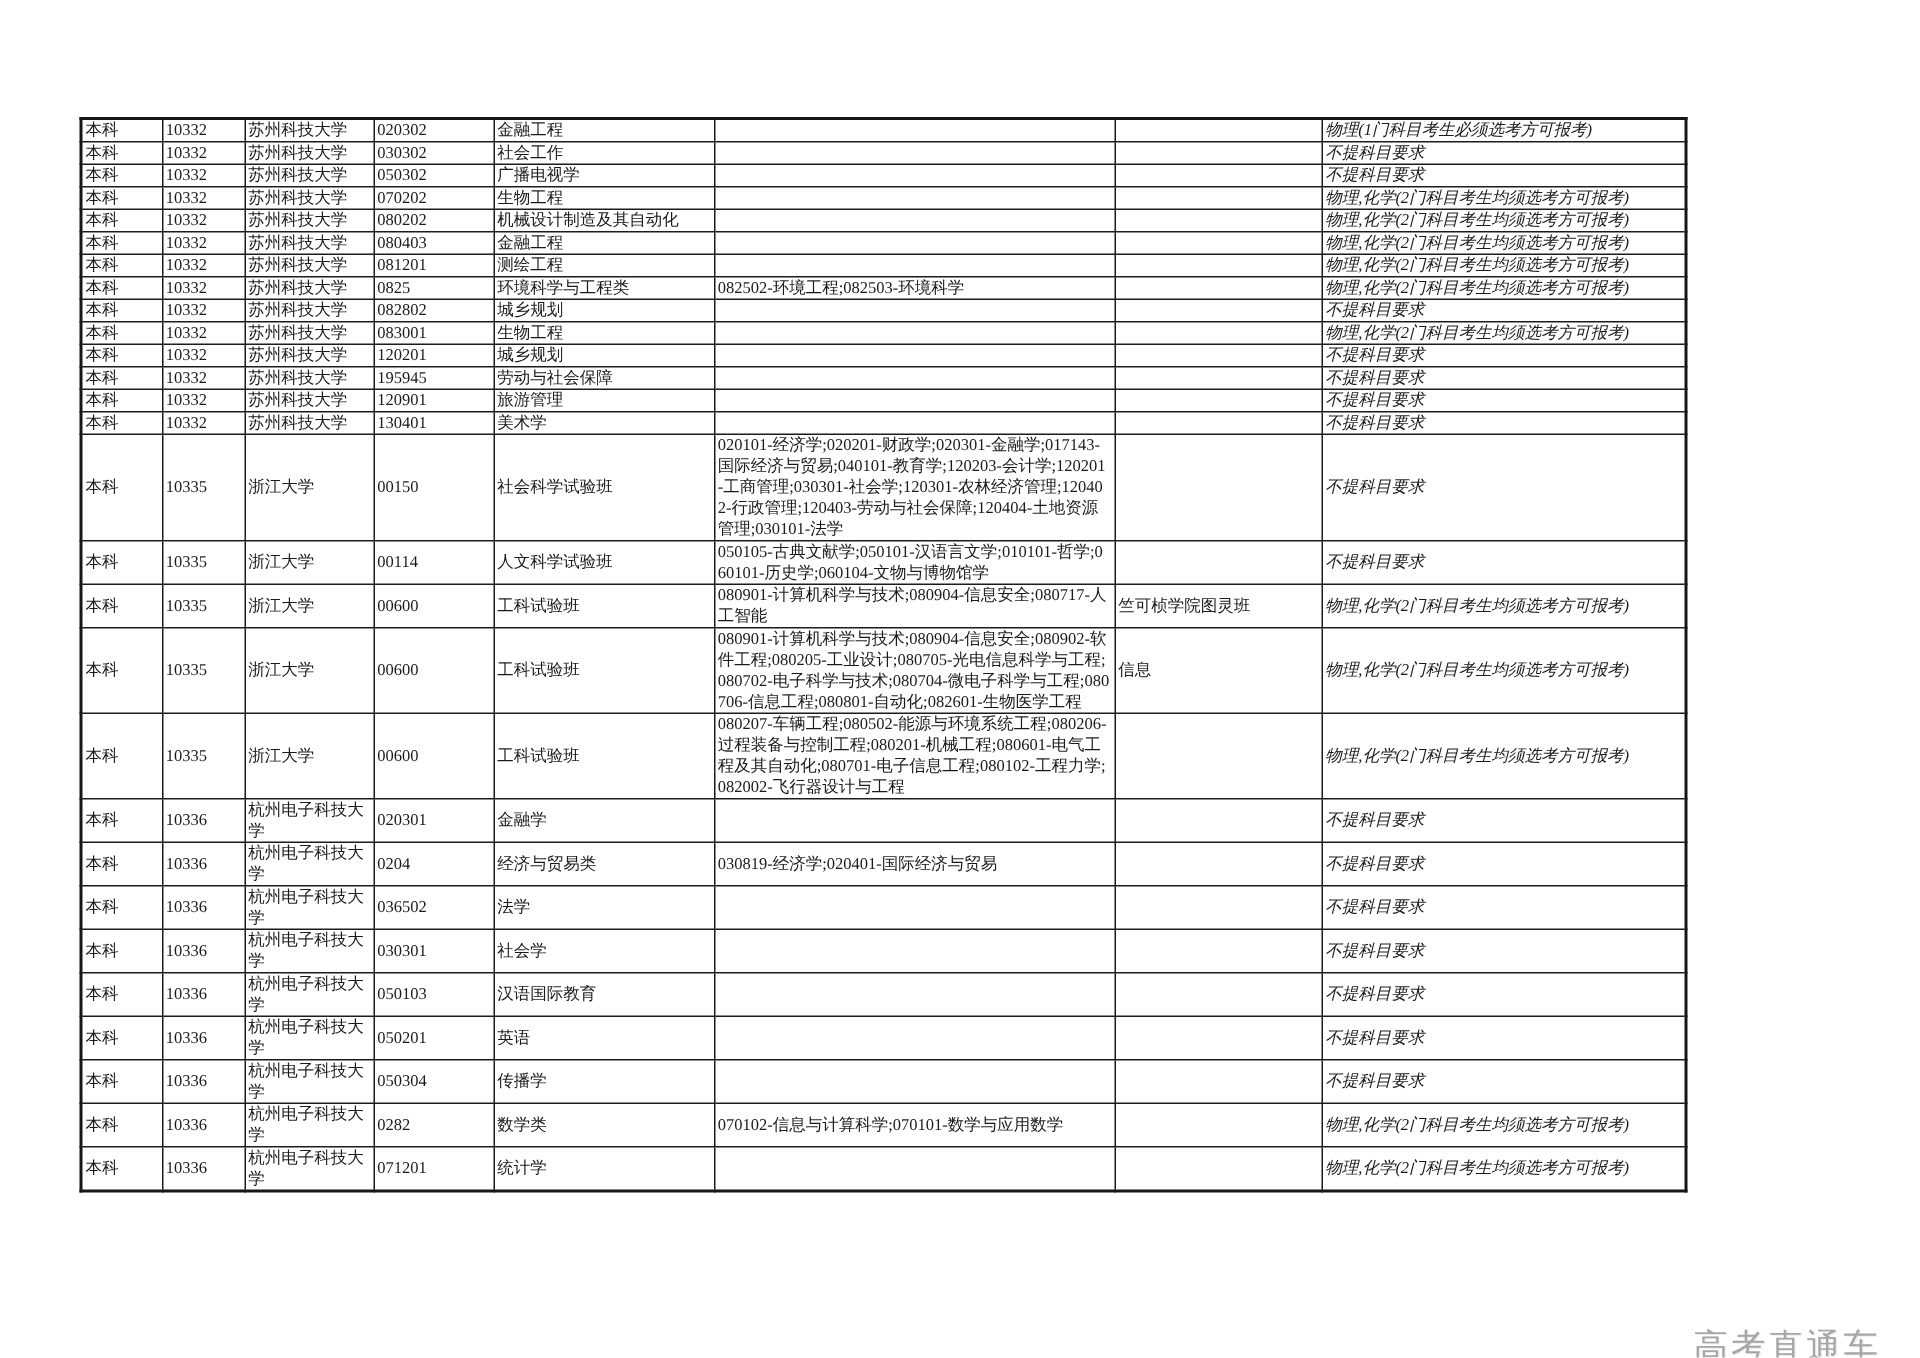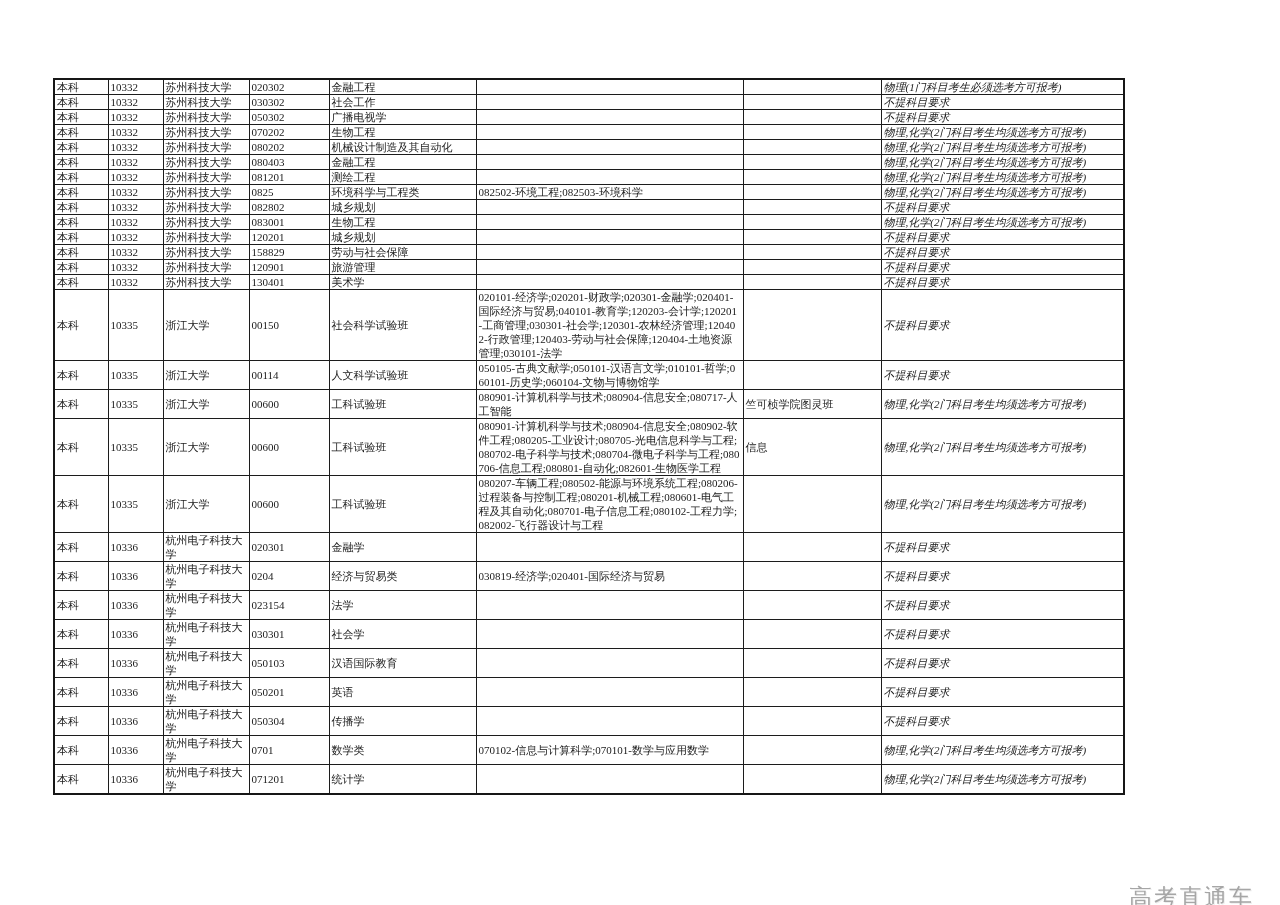--- a/index.html
+++ b/index.html
@@ -164,21 +164,21 @@
           <td class="col-major_code">120201</td>
           <td class="col-major_name">城乡规划</td>
           <td class="col-included_majors"></td>
           <td class="col-note"></td>
           <td class="col-requirement">不提科目要求</td>
         </tr>
         <tr>
           <td class="col-level">本科</td>
           <td class="col-school_code">10332</td>
           <td class="col-school_name">苏州科技大学</td>
-          <td class="col-major_code">158829</td>
+          <td class="col-major_code">195945</td>
           <td class="col-major_name">劳动与社会保障</td>
           <td class="col-included_majors"></td>
           <td class="col-note"></td>
           <td class="col-requirement">不提科目要求</td>
         </tr>
         <tr>
           <td class="col-level">本科</td>
           <td class="col-school_code">10332</td>
           <td class="col-school_name">苏州科技大学</td>
           <td class="col-major_code">120901</td>
@@ -196,21 +196,21 @@
           <td class="col-included_majors"></td>
           <td class="col-note"></td>
           <td class="col-requirement">不提科目要求</td>
         </tr>
         <tr>
           <td class="col-level">本科</td>
           <td class="col-school_code">10335</td>
           <td class="col-school_name">浙江大学</td>
           <td class="col-major_code">00150</td>
           <td class="col-major_name">社会科学试验班</td>
-          <td class="col-included_majors">020101-经济学;020201-财政学;020301-金融学;020401-国际经济与贸易;040101-教育学;120203-会计学;120201-工商管理;030301-社会学;120301-农林经济管理;120402-行政管理;120403-劳动与社会保障;120404-土地资源管理;030101-法学</td>
+          <td class="col-included_majors">020101-经济学;020201-财政学;020301-金融学;017143-国际经济与贸易;040101-教育学;120203-会计学;120201-工商管理;030301-社会学;120301-农林经济管理;120402-行政管理;120403-劳动与社会保障;120404-土地资源管理;030101-法学</td>
           <td class="col-note"></td>
           <td class="col-requirement">不提科目要求</td>
         </tr>
         <tr>
           <td class="col-level">本科</td>
           <td class="col-school_code">10335</td>
           <td class="col-school_name">浙江大学</td>
           <td class="col-major_code">00114</td>
           <td class="col-major_name">人文科学试验班</td>
           <td class="col-included_majors">050105-古典文献学;050101-汉语言文学;010101-哲学;060101-历史学;060104-文物与博物馆学</td>
@@ -264,21 +264,21 @@
           <td class="col-major_code">0204</td>
           <td class="col-major_name">经济与贸易类</td>
           <td class="col-included_majors">030819-经济学;020401-国际经济与贸易</td>
           <td class="col-note"></td>
           <td class="col-requirement">不提科目要求</td>
         </tr>
         <tr>
           <td class="col-level">本科</td>
           <td class="col-school_code">10336</td>
           <td class="col-school_name">杭州电子科技大学</td>
-          <td class="col-major_code">023154</td>
+          <td class="col-major_code">036502</td>
           <td class="col-major_name">法学</td>
           <td class="col-included_majors"></td>
           <td class="col-note"></td>
           <td class="col-requirement">不提科目要求</td>
         </tr>
         <tr>
           <td class="col-level">本科</td>
           <td class="col-school_code">10336</td>
           <td class="col-school_name">杭州电子科技大学</td>
           <td class="col-major_code">030301</td>
@@ -314,21 +314,21 @@
           <td class="col-major_code">050304</td>
           <td class="col-major_name">传播学</td>
           <td class="col-included_majors"></td>
           <td class="col-note"></td>
           <td class="col-requirement">不提科目要求</td>
         </tr>
         <tr>
           <td class="col-level">本科</td>
           <td class="col-school_code">10336</td>
           <td class="col-school_name">杭州电子科技大学</td>
-          <td class="col-major_code">0701</td>
+          <td class="col-major_code">0282</td>
           <td class="col-major_name">数学类</td>
           <td class="col-included_majors">070102-信息与计算科学;070101-数学与应用数学</td>
           <td class="col-note"></td>
           <td class="col-requirement">物理,化学(2门科目考生均须选考方可报考)</td>
         </tr>
         <tr>
           <td class="col-level">本科</td>
           <td class="col-school_code">10336</td>
           <td class="col-school_name">杭州电子科技大学</td>
           <td class="col-major_code">071201</td>

